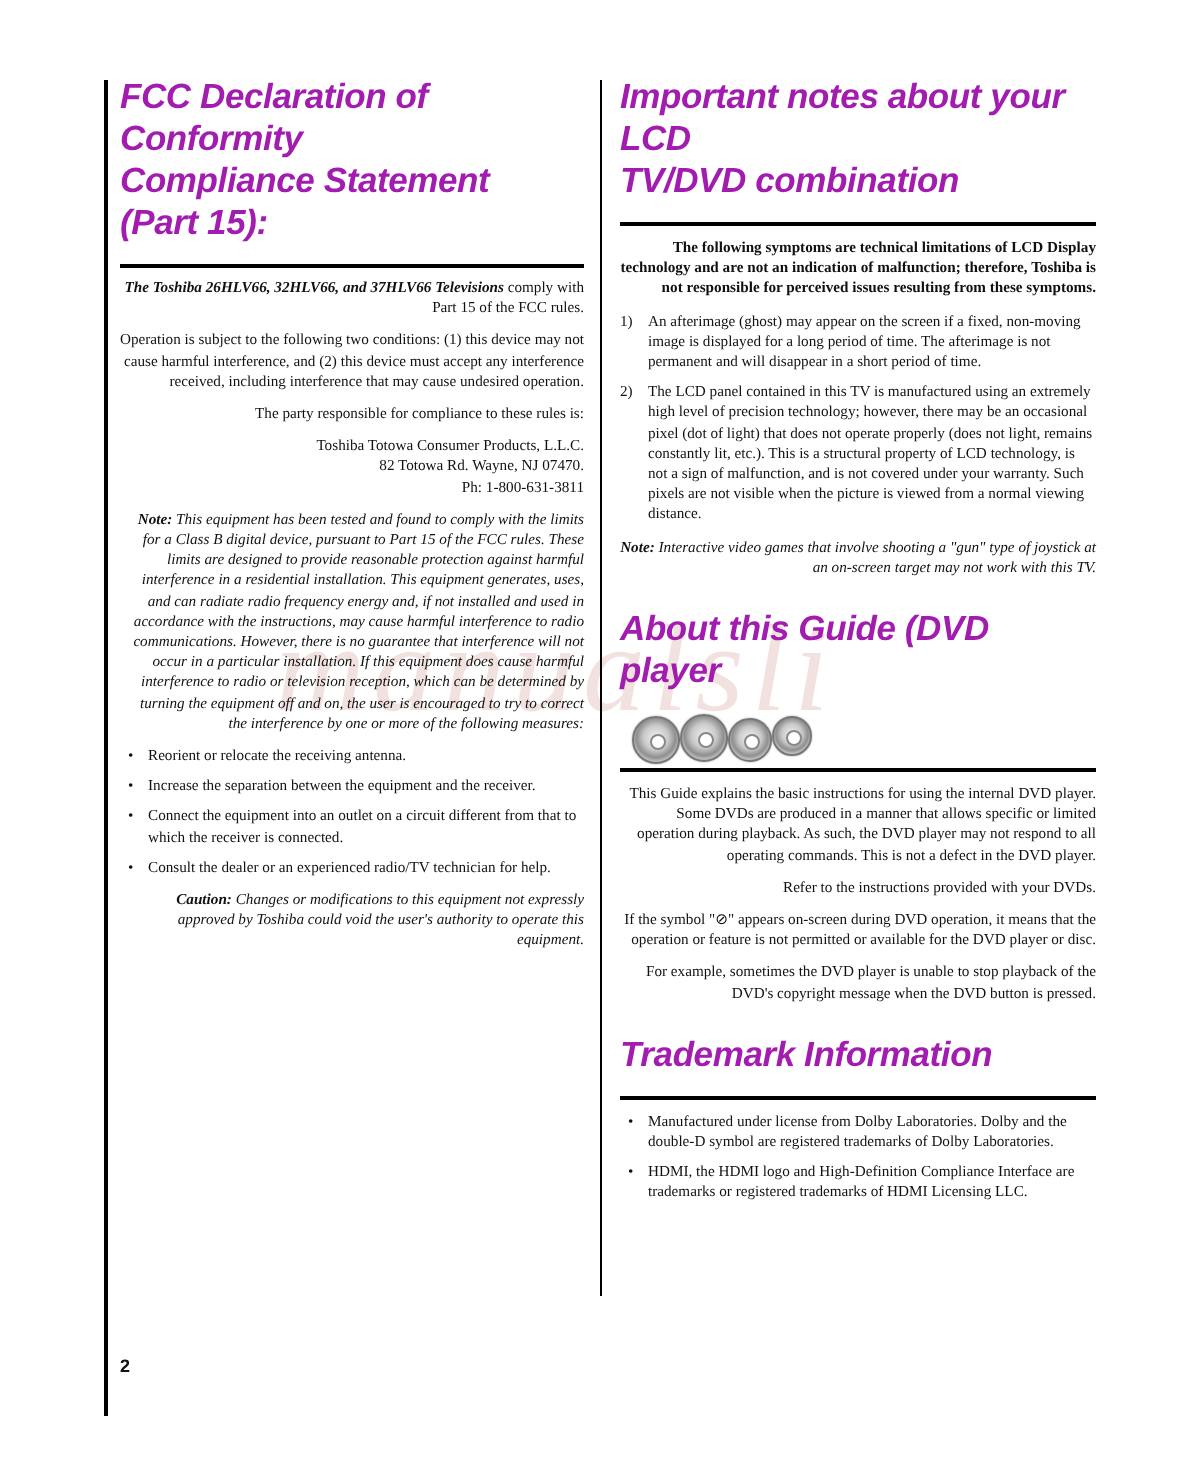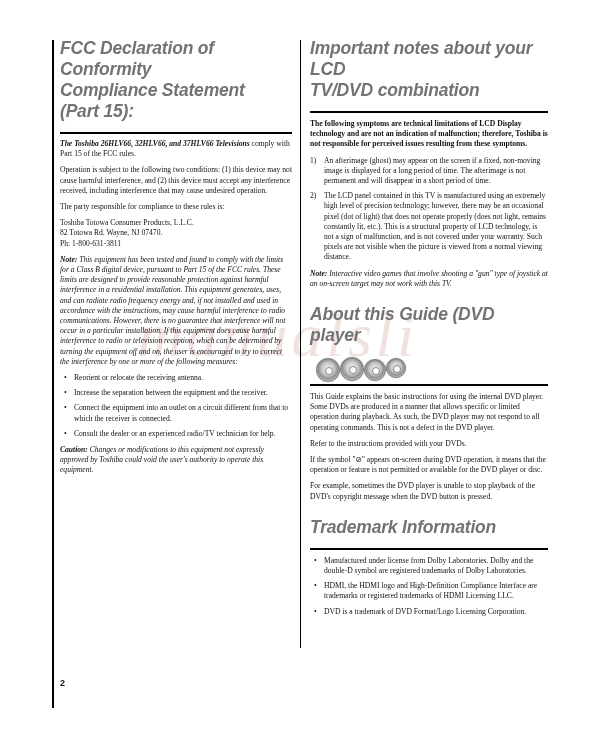--- a/index.html
+++ b/index.html
@@ -69,35 +69,35 @@
     z-index: 9;
   }
 
   h1.heading {
     font-family: "Liberation Sans", sans-serif;
     font-weight: bold;
     font-style: italic;
     font-size: 17.5px;
     line-height: 21px;
     margin: 0 0 10px 0;
-    color: #737373;
+    color: #a21caf;
     letter-spacing: -0.2px;
   }
   h1.heading .hl { display: block; }
   .heading-rule {
     border: 0;
     border-top: 2px solid #000;
     margin: 0 0 5px 0;
   }
 
   p {
     margin: 0 0 6px 0;
     font-size: 7.6px;
     line-height: 10.2px;
-    text-align: left;
+    text-align: right;
   }
   p.b { font-weight: bold; }
   .note-italic { font-style: italic; }
   .bold-inline { font-weight: bold; font-style: italic; }
 
   ul {
     margin: 4px 0 6px 0;
     padding-left: 12px;
     list-style: none;
   }
@@ -262,21 +262,20 @@
     <div class="sec-gap"></div>
 
     <h1 class="heading">
       <span class="hl">Trademark Information</span>
     </h1>
     <hr class="heading-rule">
 
     <ul style="margin-top:6px">
       <li>Manufactured under license from Dolby Laboratories. Dolby and the double-D symbol are registered trademarks of Dolby Laboratories.</li>
       <li>HDMI, the HDMI logo and High-Definition Compliance Interface are trademarks or registered trademarks of HDMI Licensing LLC.</li>
-      <li>DVD is a trademark of DVD Format/Logo Licensing Corporation.</li>
     </ul>
 
   </div>
 
   <div class="watermark">manualsli</div>
 
   <div class="pagenum">2</div>
 
 </div>
 

